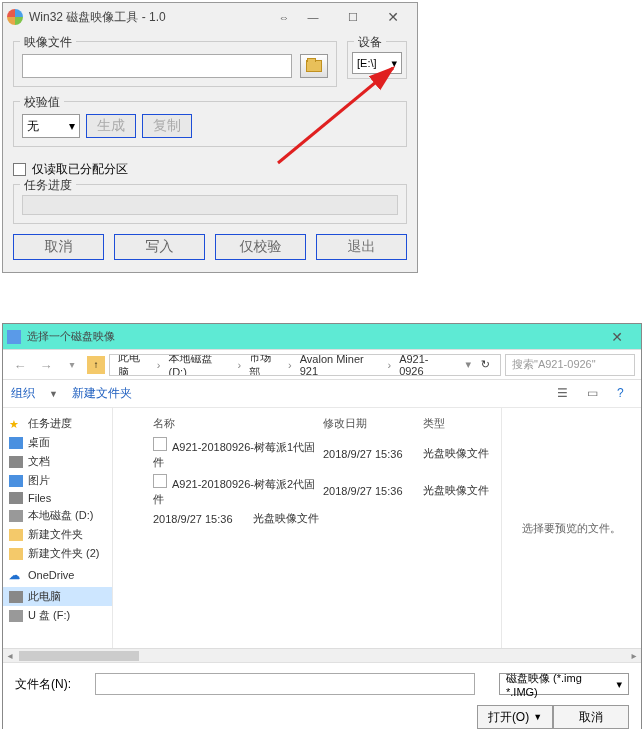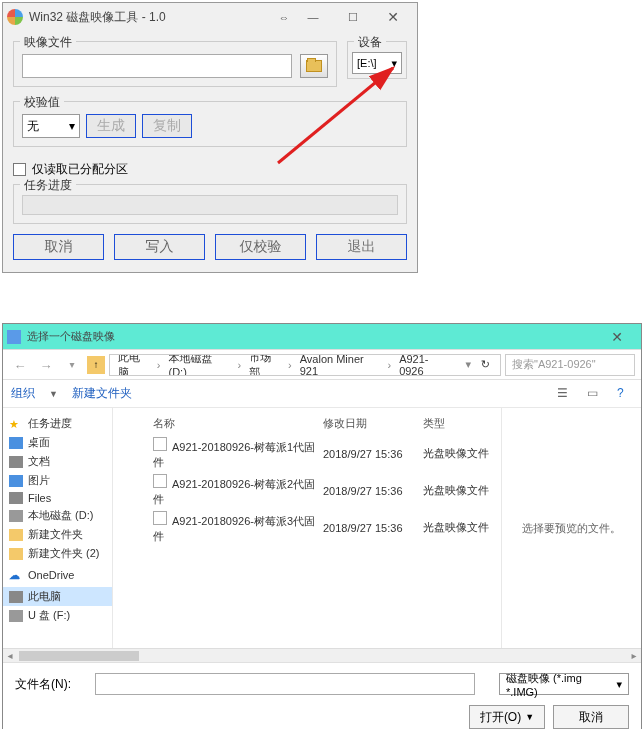--- a/index.html
+++ b/index.html
@@ -80,21 +80,21 @@
 .col-type { flex: 1; }
 .file-row { display: flex; font-size: 11px; color: #333; padding: 2px 0; align-items: center; }
 .file-ico { width: 14px; height: 14px; border: 1px solid #aaa; background: #fff; margin-right: 5px; display: inline-block; }
 .preview { width: 140px; border-left: 1px solid #e8e8e8; display: flex; align-items: center; justify-content: center; font-size: 11px; color: #666; }
 
 .bottom-bar { border-top: 1px solid #e0e0e0; padding: 10px 12px; }
 .filename-row { display: flex; align-items: center; gap: 24px; margin-bottom: 10px; }
 .filename-row label { font-size: 12px; }
 .filename-input { flex: 1; height: 22px; border: 1px solid #aaa; }
 .filetype { width: 130px; height: 22px; border: 1px solid #999; font-size: 11px; display: flex; align-items: center; justify-content: space-between; padding: 0 6px; }
-.dlg-btn-row { display: flex; justify-content: flex-end; gap: 8px; }
+.dlg-btn-row { display: flex; justify-content: flex-end; }
 .dlg-btn { width: 76px; height: 24px; border: 1px solid #999; background: #f4f4f4; font-size: 12px; display: flex; align-items: center; justify-content: center; }
 .dlg-btn .caret { font-size: 9px; margin-left: 4px; }
 
 .scrollbar { height: 14px; background: #f0f0f0; border-top: 1px solid #ddd; display: flex; align-items: center; }
 .sb-track { flex: 1; }
 .sb-thumb { width: 120px; height: 10px; background: #ccc; margin-left: 2px; }
 .sb-arr { width: 14px; text-align: center; color: #888; font-size: 10px; }
 </style>
 </head>
 <body>
@@ -269,21 +269,20 @@
               <div class="col-name"><span class="file-ico"></span><span>A921-20180926-树莓派1代固件</span></div>
               <div class="col-date">2018/9/27 15:36</div>
               <div class="col-type">光盘映像文件</div>
             </div>
             <div class="file-row">
               <div class="col-name"><span class="file-ico"></span><span>A921-20180926-树莓派2代固件</span></div>
               <div class="col-date">2018/9/27 15:36</div>
               <div class="col-type">光盘映像文件</div>
             </div>
             <div class="file-row">
-              <div class="col-name"><span class="file-ico"></span><span>A921-20180926-树莓派3代固件</span></div>
               <div class="col-date">2018/9/27 15:36</div>
               <div class="col-type">光盘映像文件</div>
             </div>
           </div>
       </div>
       <div class="preview">
         <span>选择要预览的文件。</span>
       </div>
     </div>
   </div>

